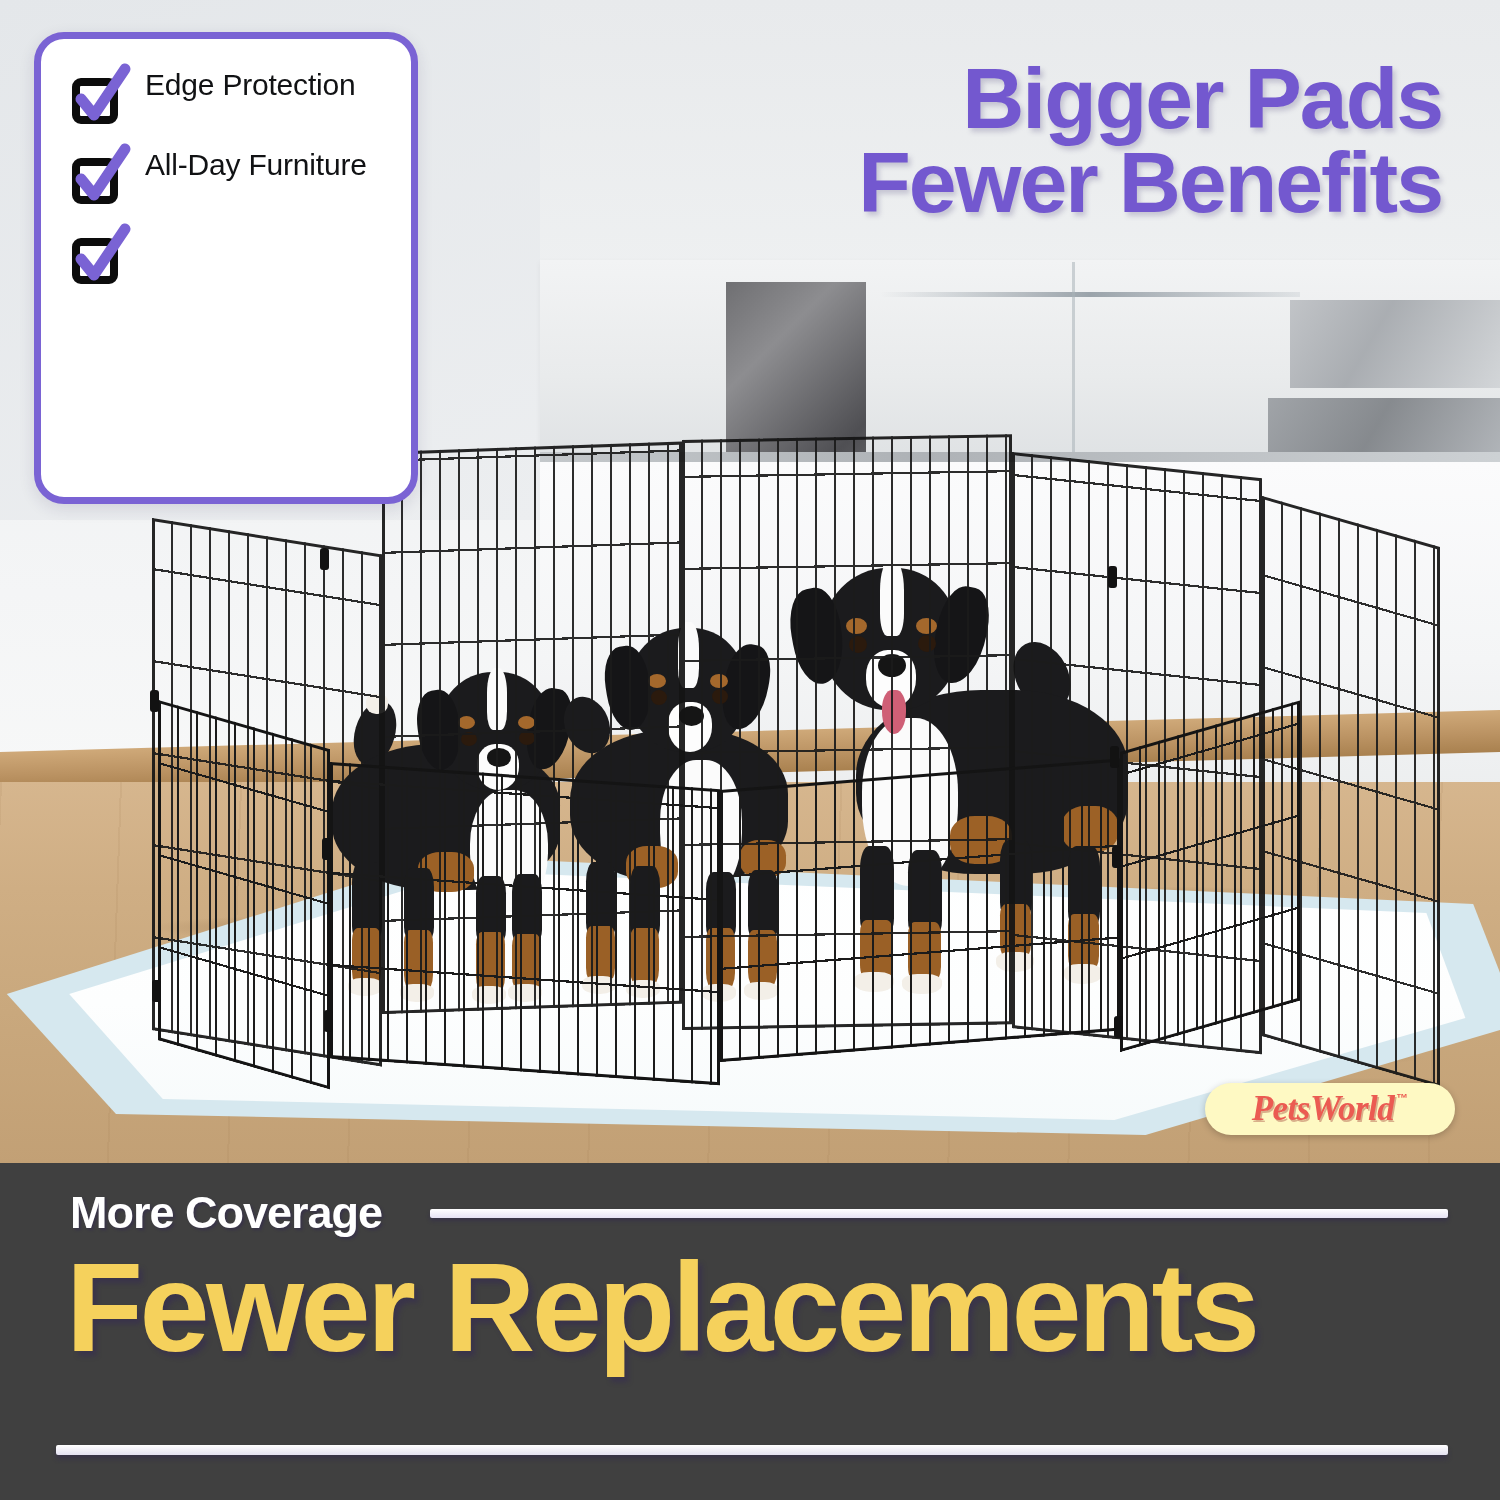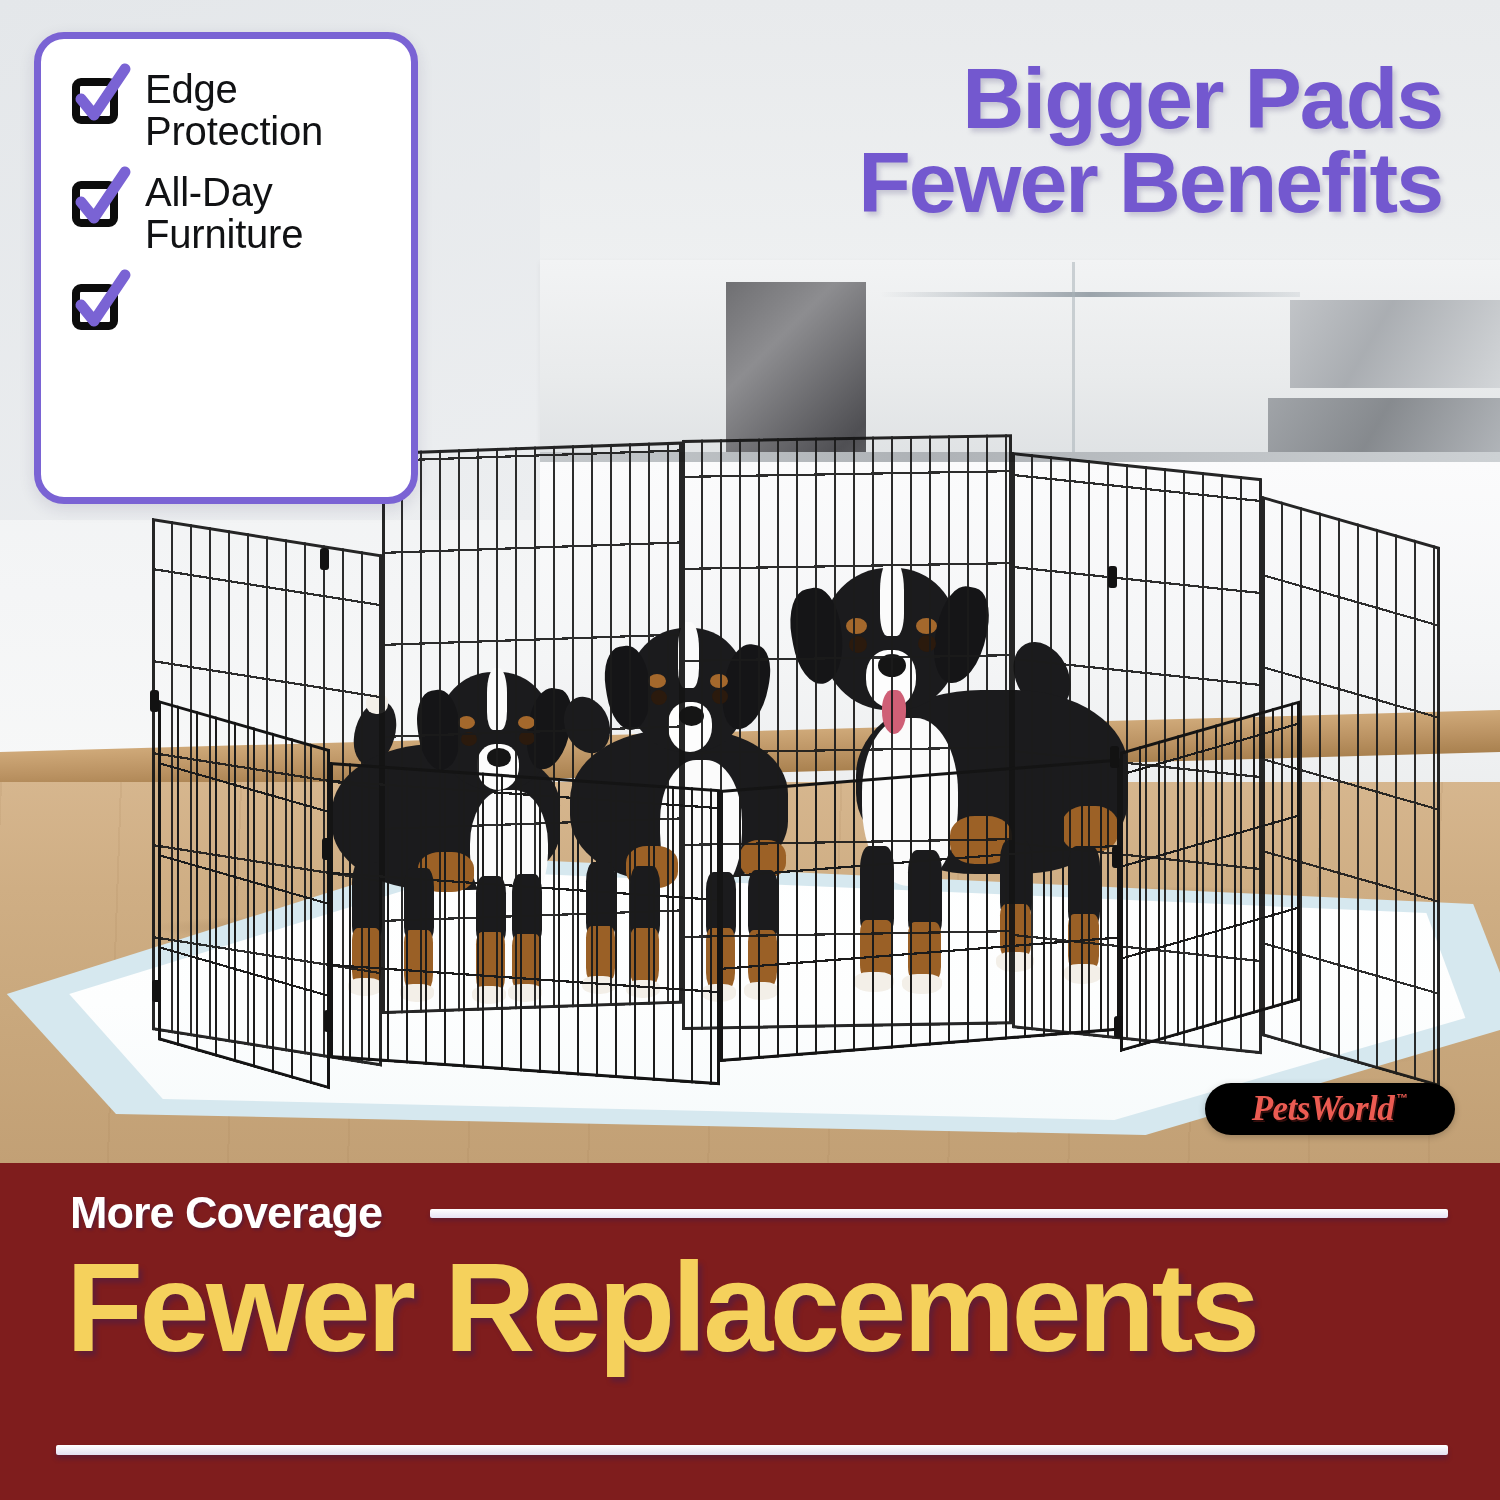--- a/index.html
+++ b/index.html
@@ -159,57 +159,57 @@
   .feat-row:last-child { margin-bottom:0; }
   .chk {
     position:relative; width:60px; height:60px; flex:0 0 60px; margin-right:18px; margin-top:4px;
   }
   .chk .box {
     position:absolute; left:5px; top:9px; width:46px; height:46px;
     border:8px solid #0c0c0c; border-radius:9px;
   }
   .chk svg { position:absolute; left:0; top:-4px; width:66px; height:66px; overflow:visible; }
   .feat-text {
-    font-size:40px; line-height:1.04; color:#111214; font-weight:400;
+    font-size:30px; line-height:1.04; color:#111214; font-weight:400;
     letter-spacing:-.2px; padding-top:4px;
   }
 
   
   #headline {
     position:absolute; right:58px; top:56px; text-align:right;
     font-weight:700; color:#7358cf;
     font-size:86px; line-height:.98; letter-spacing:-2px;
     text-shadow:3px 4px 5px rgba(90,80,130,.26);
   }
   #headline .hl-line { display:block; white-space:nowrap; }
 
   
   #brand-logo {
     position:absolute; left:1205px; top:1083px;
     width:250px; height:52px;
-    background:#000000; border-radius:26px;
+    background:#fef9c3; border-radius:26px;
     display:flex; align-items:center; justify-content:center;
     box-shadow:0 2px 7px rgba(0,0,0,.22);
   }
   #brand-logo .bname {
     font-family:"Liberation Serif", serif;
     font-weight:700; font-style:italic;
     font-size:35px; color:#eb5b52; letter-spacing:-.5px;
     text-shadow:1.5px 1.5px 0 rgba(150,40,35,.35);
   }
   #brand-logo .btm {
     font-family:"Liberation Sans", sans-serif;
     font-size:12px; color:#eb5b52; font-weight:700;
     align-self:flex-start; margin-top:8px; margin-left:2px;
   }
 
   
   #banner {
     position:absolute; left:0; top:1163px; width:1500px; height:337px;
-    background:#7f1d1d; overflow:hidden;
+    background:#404040; overflow:hidden;
   }
   #banner-topline { display:flex; align-items:center; padding:24px 52px 0 70px; }
   #banner .kicker {
     color:#ffffff; font-weight:700; font-size:45px; letter-spacing:-1px;
     white-space:nowrap;
     text-shadow:2px 2px 3px rgba(40,25,90,.35);
   }
   #banner .rule-top {
     flex:1; height:9px; margin-left:48px; border-radius:2px;
     background:linear-gradient(180deg,#ffffff,#e6e3f4);

